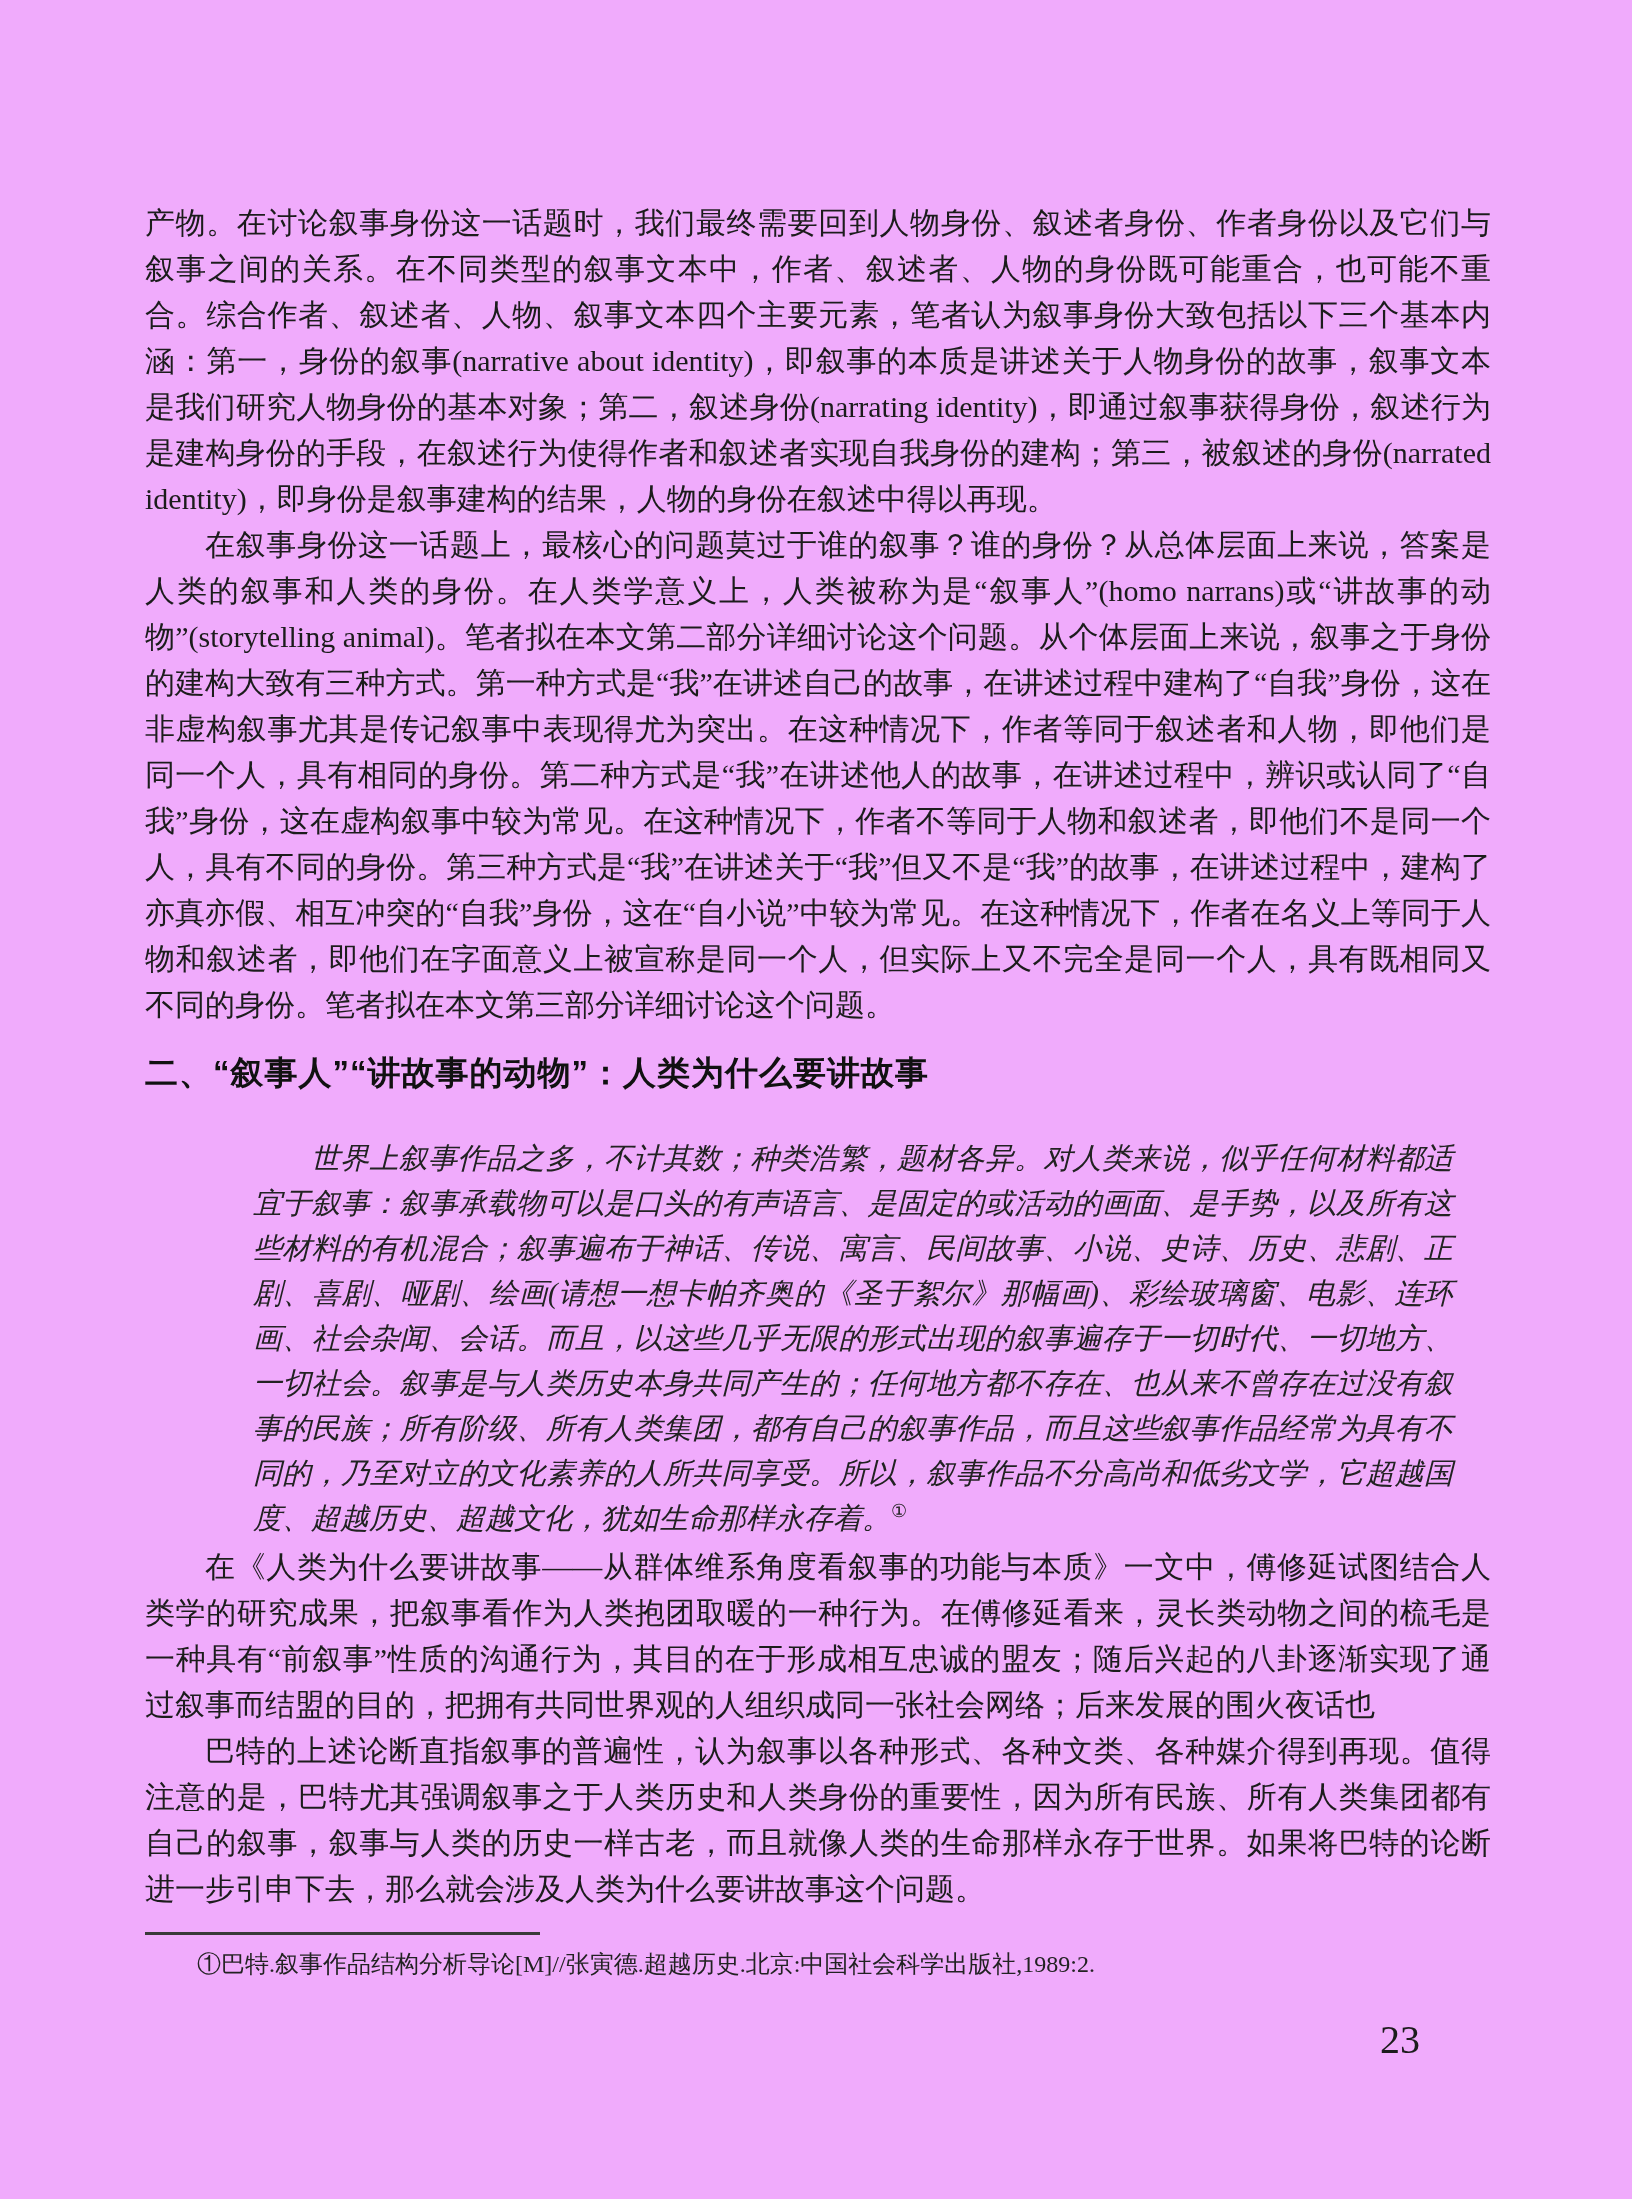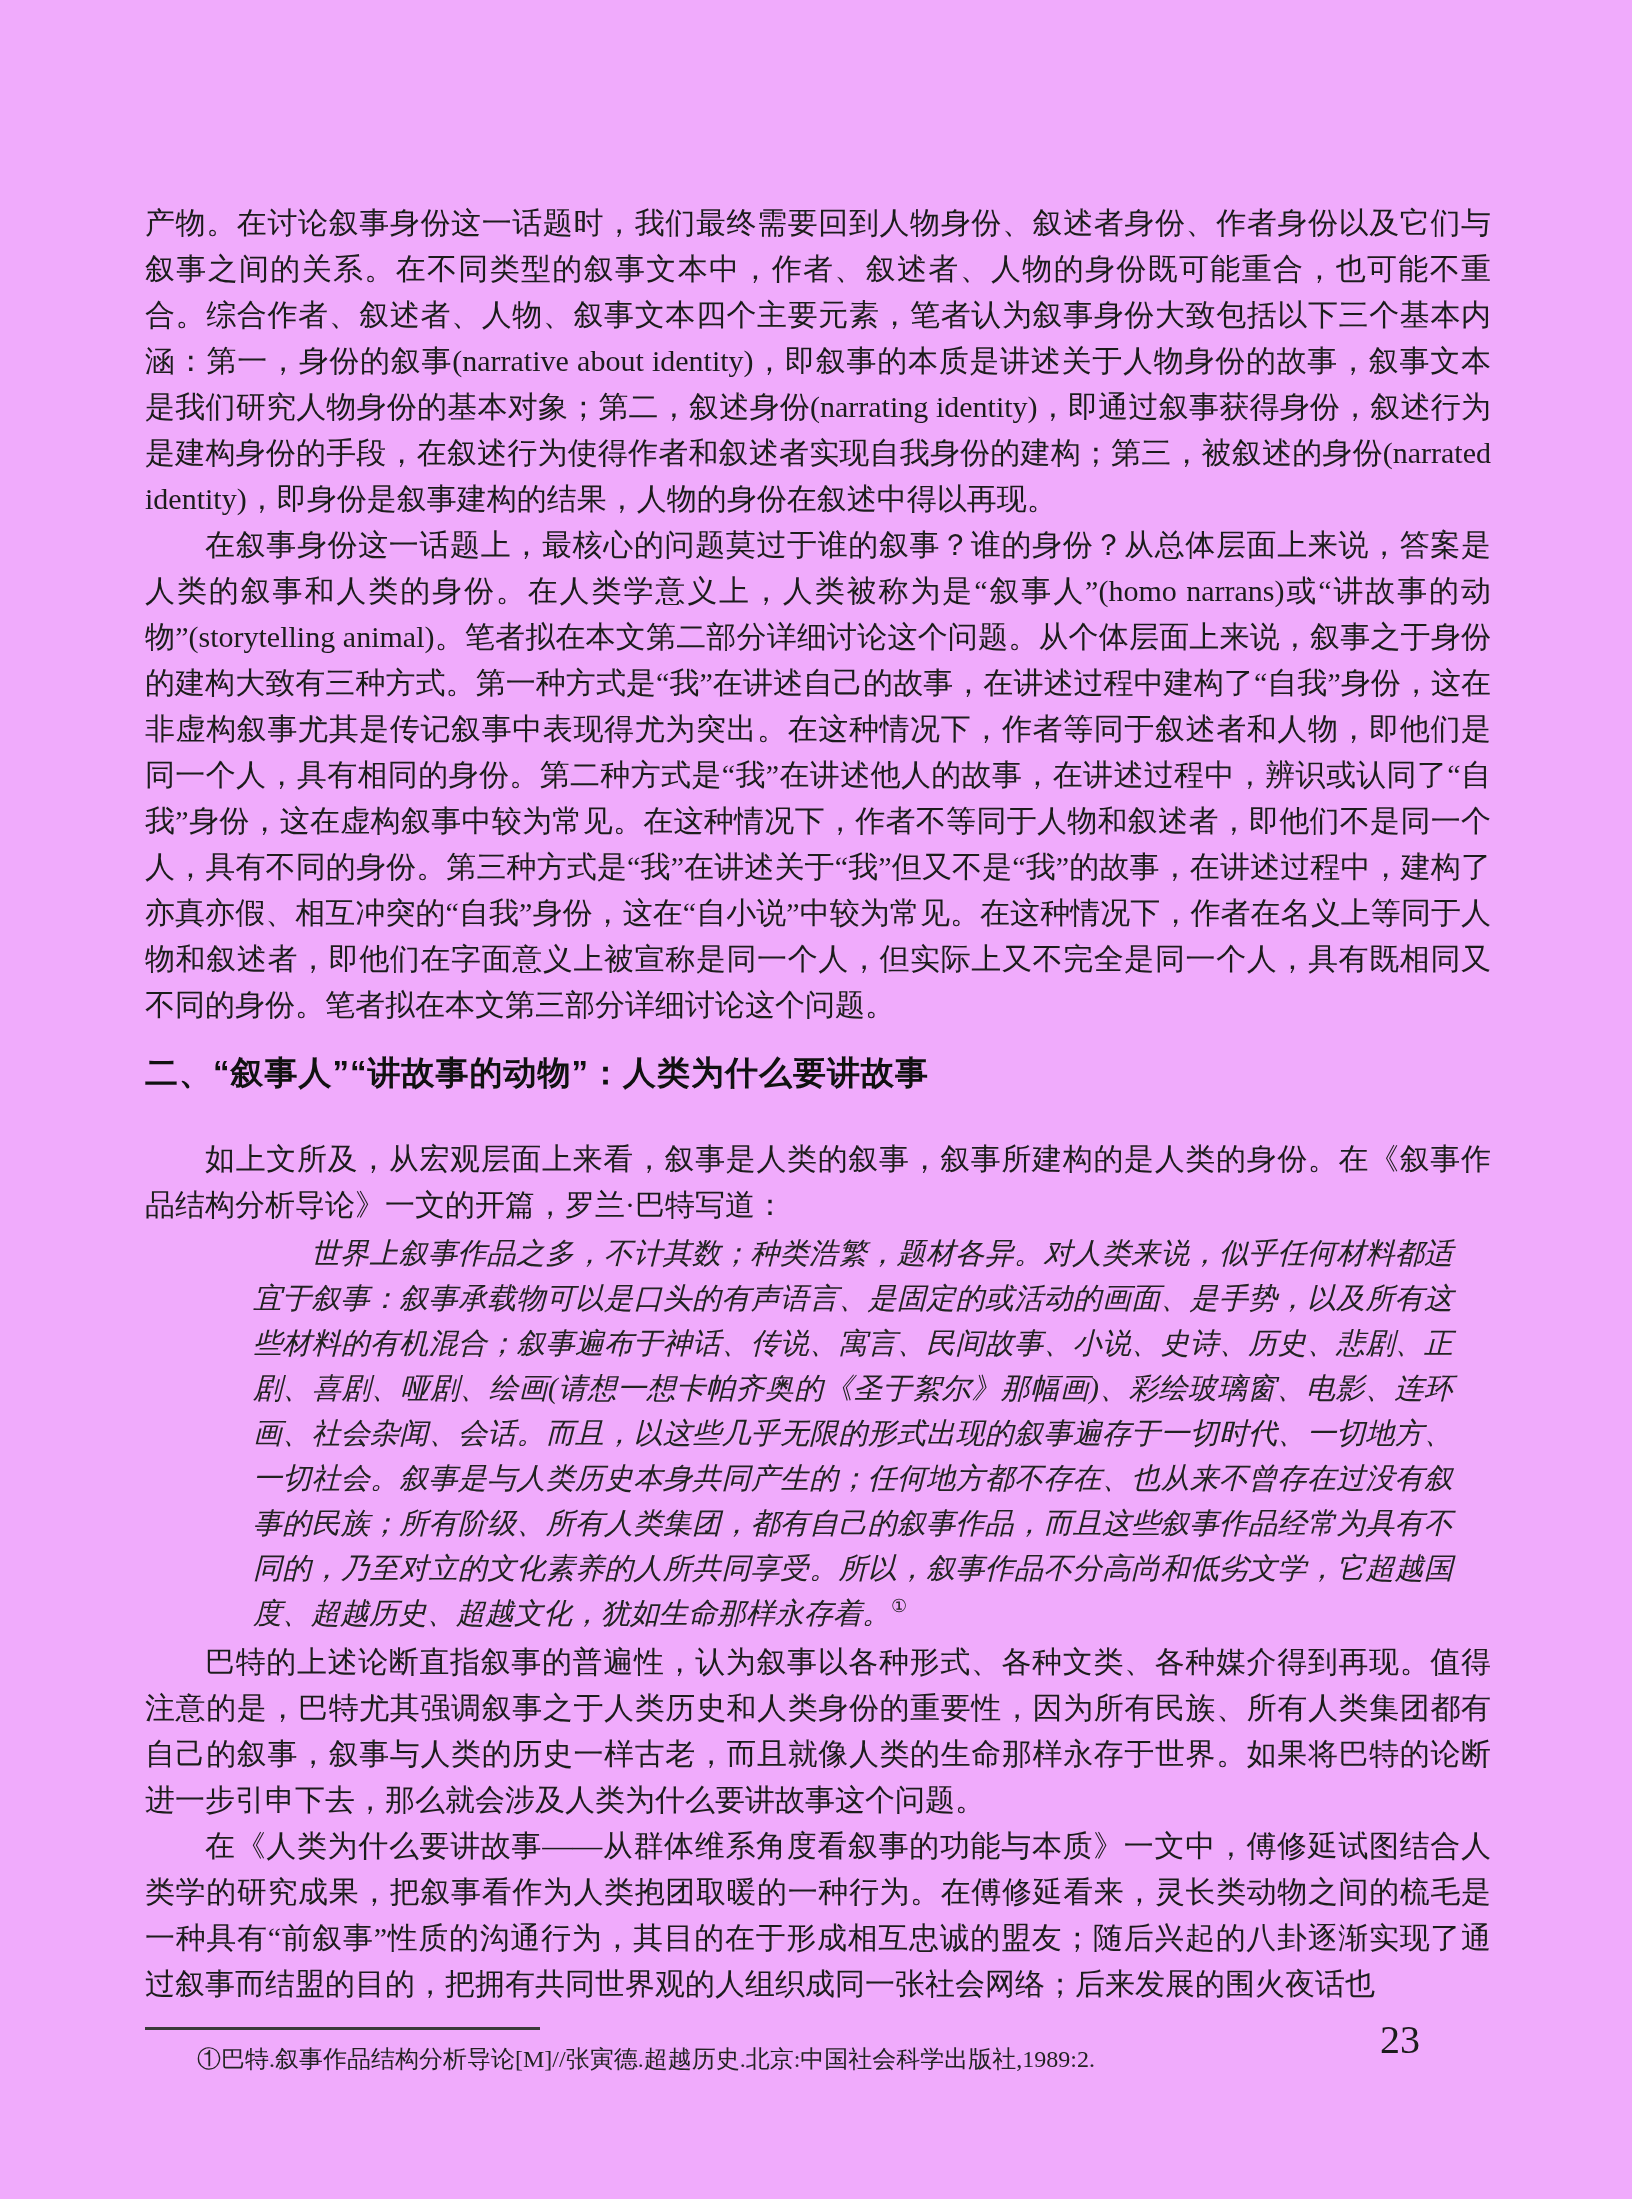--- a/index.html
+++ b/index.html
@@ -84,29 +84,28 @@
 
 <div class="page">
   <div class="content">
 
     <p class="body no-indent">产物。在讨论叙事身份这一话题时，我们最终需要回到人物身份、叙述者身份、作者身份以及它们与叙事之间的关系。在不同类型的叙事文本中，作者、叙述者、人物的身份既可能重合，也可能不重合。综合作者、叙述者、人物、叙事文本四个主要元素，笔者认为叙事身份大致包括以下三个基本内涵：第一，身份的叙事(narrative about identity)，即叙事的本质是讲述关于人物身份的故事，叙事文本是我们研究人物身份的基本对象；第二，叙述身份(narrating identity)，即通过叙事获得身份，叙述行为是建构身份的手段，在叙述行为使得作者和叙述者实现自我身份的建构；第三，被叙述的身份(narrated identity)，即身份是叙事建构的结果，人物的身份在叙述中得以再现。</p>
 
     <p class="body">在叙事身份这一话题上，最核心的问题莫过于谁的叙事？谁的身份？从总体层面上来说，答案是人类的叙事和人类的身份。在人类学意义上，人类被称为是“叙事人”(homo narrans)或“讲故事的动物”(storytelling animal)。笔者拟在本文第二部分详细讨论这个问题。从个体层面上来说，叙事之于身份的建构大致有三种方式。第一种方式是“我”在讲述自己的故事，在讲述过程中建构了“自我”身份，这在非虚构叙事尤其是传记叙事中表现得尤为突出。在这种情况下，作者等同于叙述者和人物，即他们是同一个人，具有相同的身份。第二种方式是“我”在讲述他人的故事，在讲述过程中，辨识或认同了“自我”身份，这在虚构叙事中较为常见。在这种情况下，作者不等同于人物和叙述者，即他们不是同一个人，具有不同的身份。第三种方式是“我”在讲述关于“我”但又不是“我”的故事，在讲述过程中，建构了亦真亦假、相互冲突的“自我”身份，这在“自小说”中较为常见。在这种情况下，作者在名义上等同于人物和叙述者，即他们在字面意义上被宣称是同一个人，但实际上又不完全是同一个人，具有既相同又不同的身份。笔者拟在本文第三部分详细讨论这个问题。</p>
 
     <h2 class="section-heading">二、“叙事人”“讲故事的动物”：人类为什么要讲故事</h2>
 
-    <p class="body">如上文所及，从宏观层面上来看，叙事是人类的叙事，叙事所建构的是人类的身份。在《叙事作品结构分析导论》一文的开篇，罗兰·巴特写道：</p>
 
     <div class="quote">
       <span>世界上叙事作品之多，不计其数；种类浩繁，题材各异。对人类来说，似乎任何材料都适宜于叙事：叙事承载物可以是口头的有声语言、是固定的或活动的画面、是手势，以及所有这些材料的有机混合；叙事遍布于神话、传说、寓言、民间故事、小说、史诗、历史、悲剧、正剧、喜剧、哑剧、绘画(请想一想卡帕齐奥的《圣于絮尔》那幅画)、彩绘玻璃窗、电影、连环画、社会杂闻、会话。而且，以这些几乎无限的形式出现的叙事遍存于一切时代、一切地方、一切社会。叙事是与人类历史本身共同产生的；任何地方都不存在、也从来不曾存在过没有叙事的民族；所有阶级、所有人类集团，都有自己的叙事作品，而且这些叙事作品经常为具有不同的，乃至对立的文化素养的人所共同享受。所以，叙事作品不分高尚和低劣文学，它超越国度、超越历史、超越文化，犹如生命那样永存着。</span><sup class="ref">①</sup>
     </div>
 
+    <p class="body">在《人类为什么要讲故事——从群体维系角度看叙事的功能与本质》一文中，傅修延试图结合人类学的研究成果，把叙事看作为人类抱团取暖的一种行为。在傅修延看来，灵长类动物之间的梳毛是一种具有“前叙事”性质的沟通行为，其目的在于形成相互忠诚的盟友；随后兴起的八卦逐渐实现了通过叙事而结盟的目的，把拥有共同世界观的人组织成同一张社会网络；后来发展的围火夜话也</p>
+
     <p class="body">巴特的上述论断直指叙事的普遍性，认为叙事以各种形式、各种文类、各种媒介得到再现。值得注意的是，巴特尤其强调叙事之于人类历史和人类身份的重要性，因为所有民族、所有人类集团都有自己的叙事，叙事与人类的历史一样古老，而且就像人类的生命那样永存于世界。如果将巴特的论断进一步引申下去，那么就会涉及人类为什么要讲故事这个问题。</p>
-
-    <p class="body">在《人类为什么要讲故事——从群体维系角度看叙事的功能与本质》一文中，傅修延试图结合人类学的研究成果，把叙事看作为人类抱团取暖的一种行为。在傅修延看来，灵长类动物之间的梳毛是一种具有“前叙事”性质的沟通行为，其目的在于形成相互忠诚的盟友；随后兴起的八卦逐渐实现了通过叙事而结盟的目的，把拥有共同世界观的人组织成同一张社会网络；后来发展的围火夜话也</p>
 
     <div class="footnote-rule"></div>
 
     <p class="footnote">①巴特.叙事作品结构分析导论[M]//张寅德.超越历史.北京:中国社会科学出版社,1989:2.</p>
 
   </div>
 
   <div class="page-number">23</div>
 </div>
 

